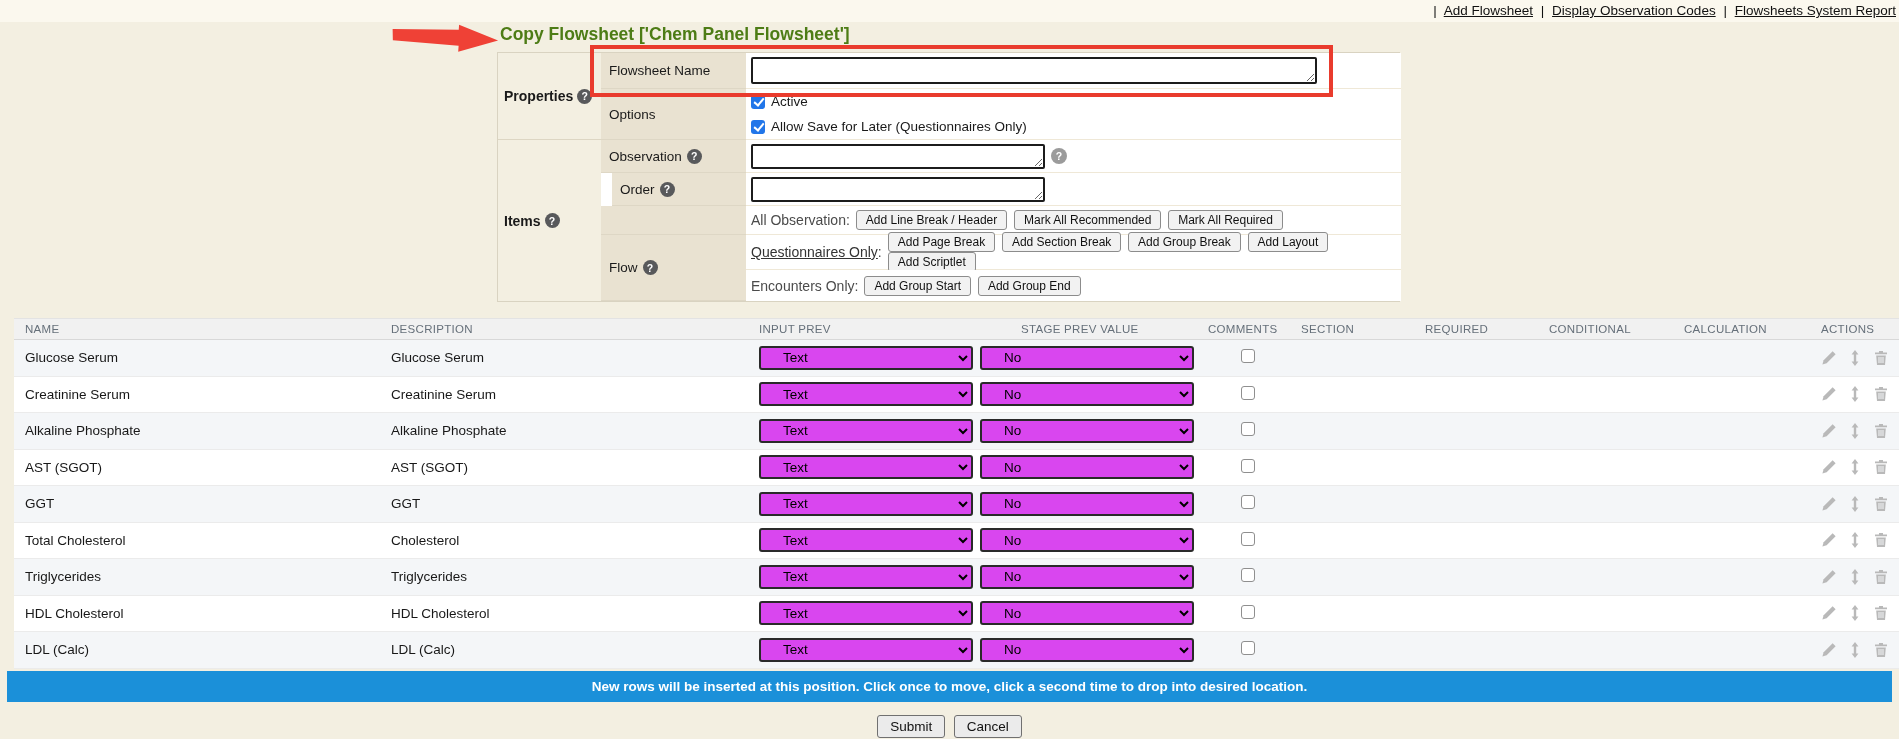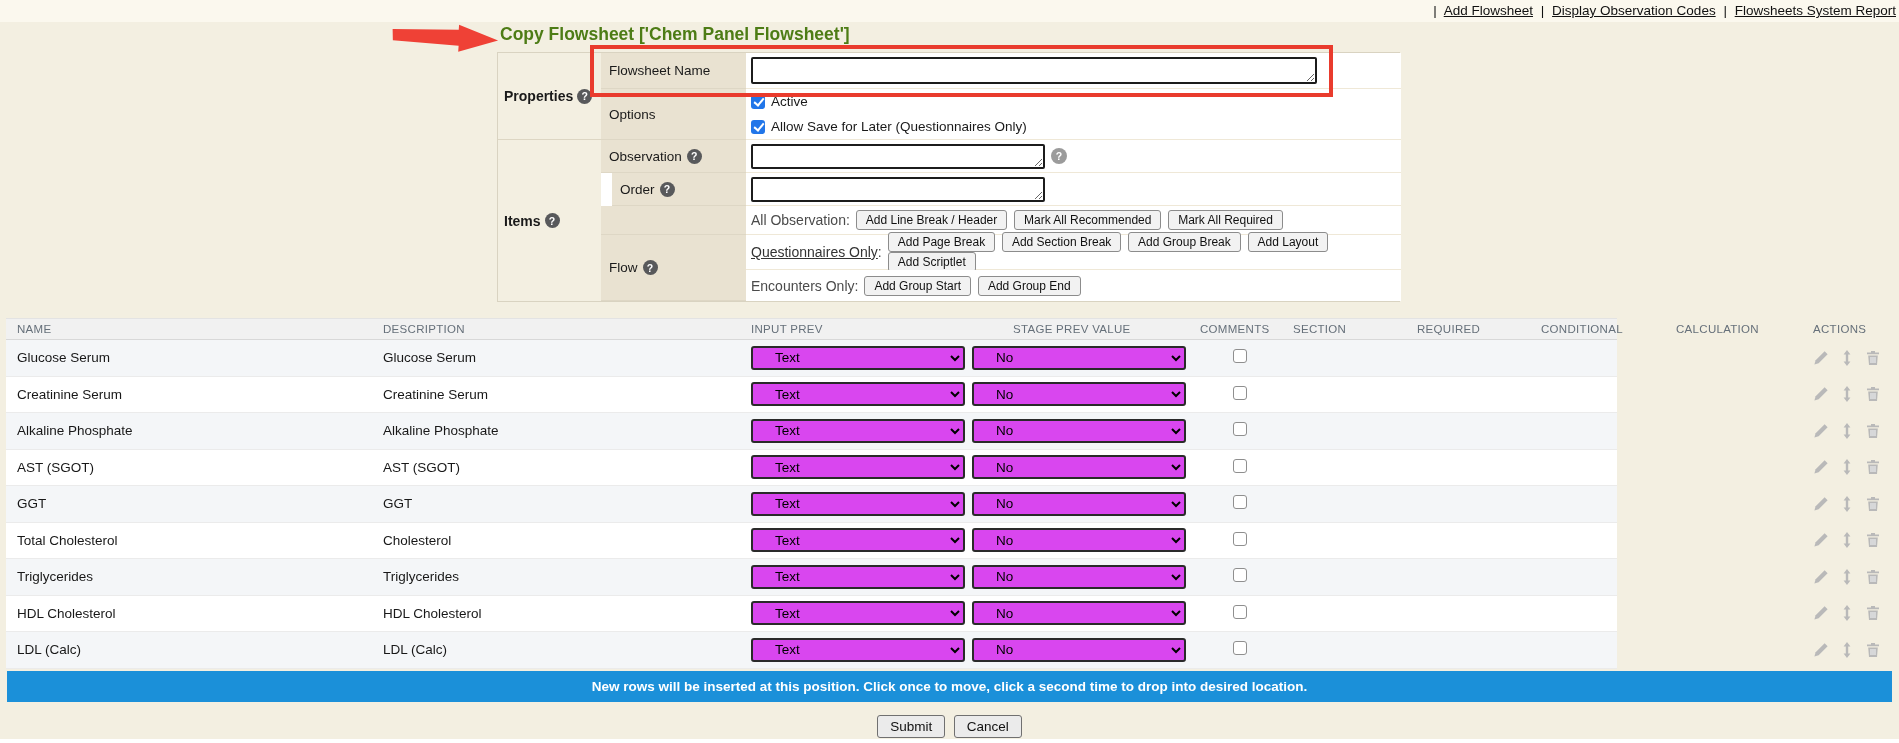--- a/index.html
+++ b/index.html
@@ -56,21 +56,21 @@
   .cbx::after { content:""; position:absolute; left:4.5px; top:1.5px; width:4px; height:8px;
                 border:solid #fff; border-width:0 2px 2px 0; transform:rotate(40deg); }
   .cbx-empty { width:14px; height:14px; border:1px solid #8f8f8f; border-radius:3px; background:#fff;
                display:inline-block; cursor:pointer; }
   .grouplbl { font-size:14px; color:#4b4b4b; white-space:nowrap; }
   .grouplbl .u { text-decoration:underline; color:#333; }
   .btn { font-family:inherit; font-size:12px; color:#111; background:#f2f2f2;
          border:1px solid #8c8c8c; border-radius:3px; padding:2px 9px; margin-right:3px;
          white-space:nowrap; cursor:pointer; }
   
-  .table { position:absolute; left:6px; top:318px; width:1611px; }
+  .table { position:absolute; left:14px; top:318px; width:1885px; }
   .thead, .trow { display:grid; padding-left:11px; align-items:center;
     grid-template-columns:366px 368px 221px 221px 85px 132px 124px 135px 137px 1fr; }
   .thead { height:22px; background:#f1f1f1; border-top:1px solid #e3e3e3; border-bottom:1px solid #d8d8d8; }
   .th { font-size:11.5px; color:#66707a; letter-spacing:0.3px; white-space:nowrap; padding-left:7px; }
   .th.p0 { padding-left:0; }
   .th.stage { padding-left:41px; }
   .th.section { padding-left:15px; }
   .trow { height:36.5px; background:#fff; border-bottom:1px solid #ebebeb; }
   .trow.alt { background:#f4f6f8; }
   .tc { font-size:13.5px; color:#181818; }

